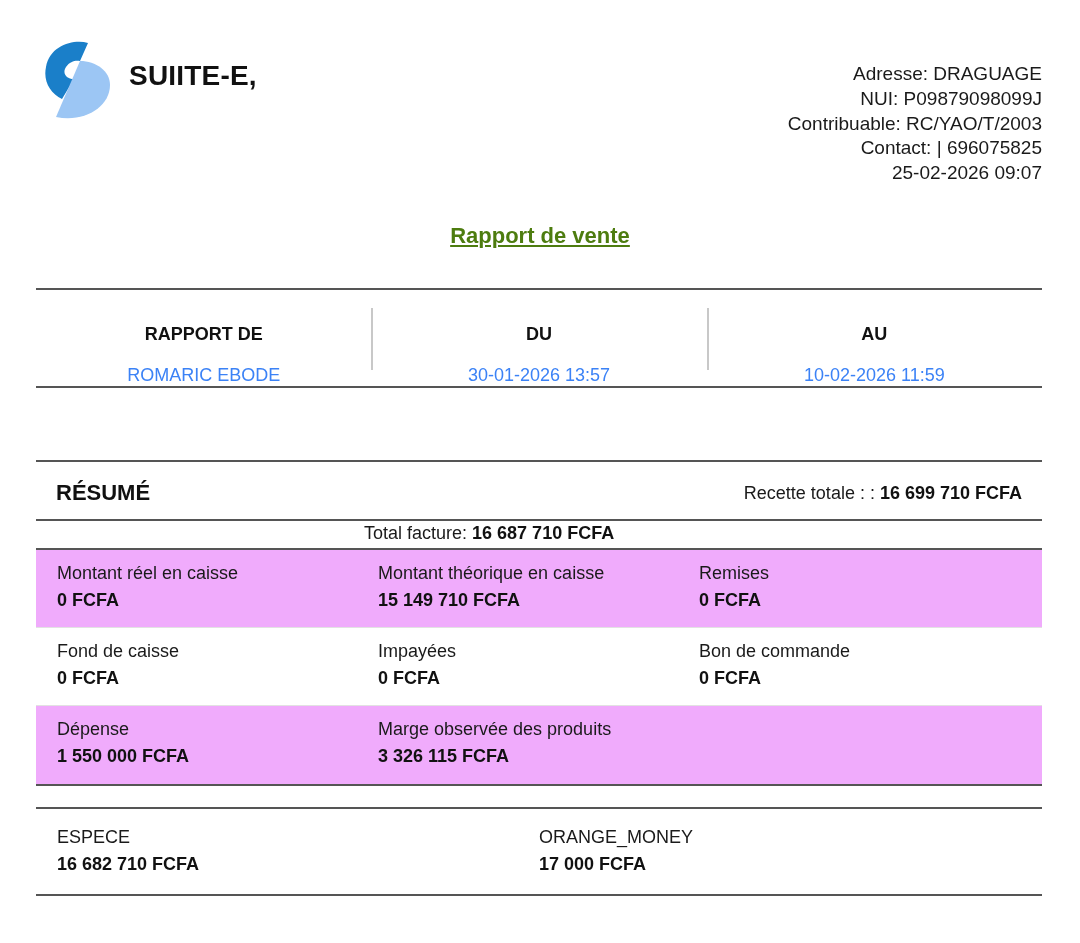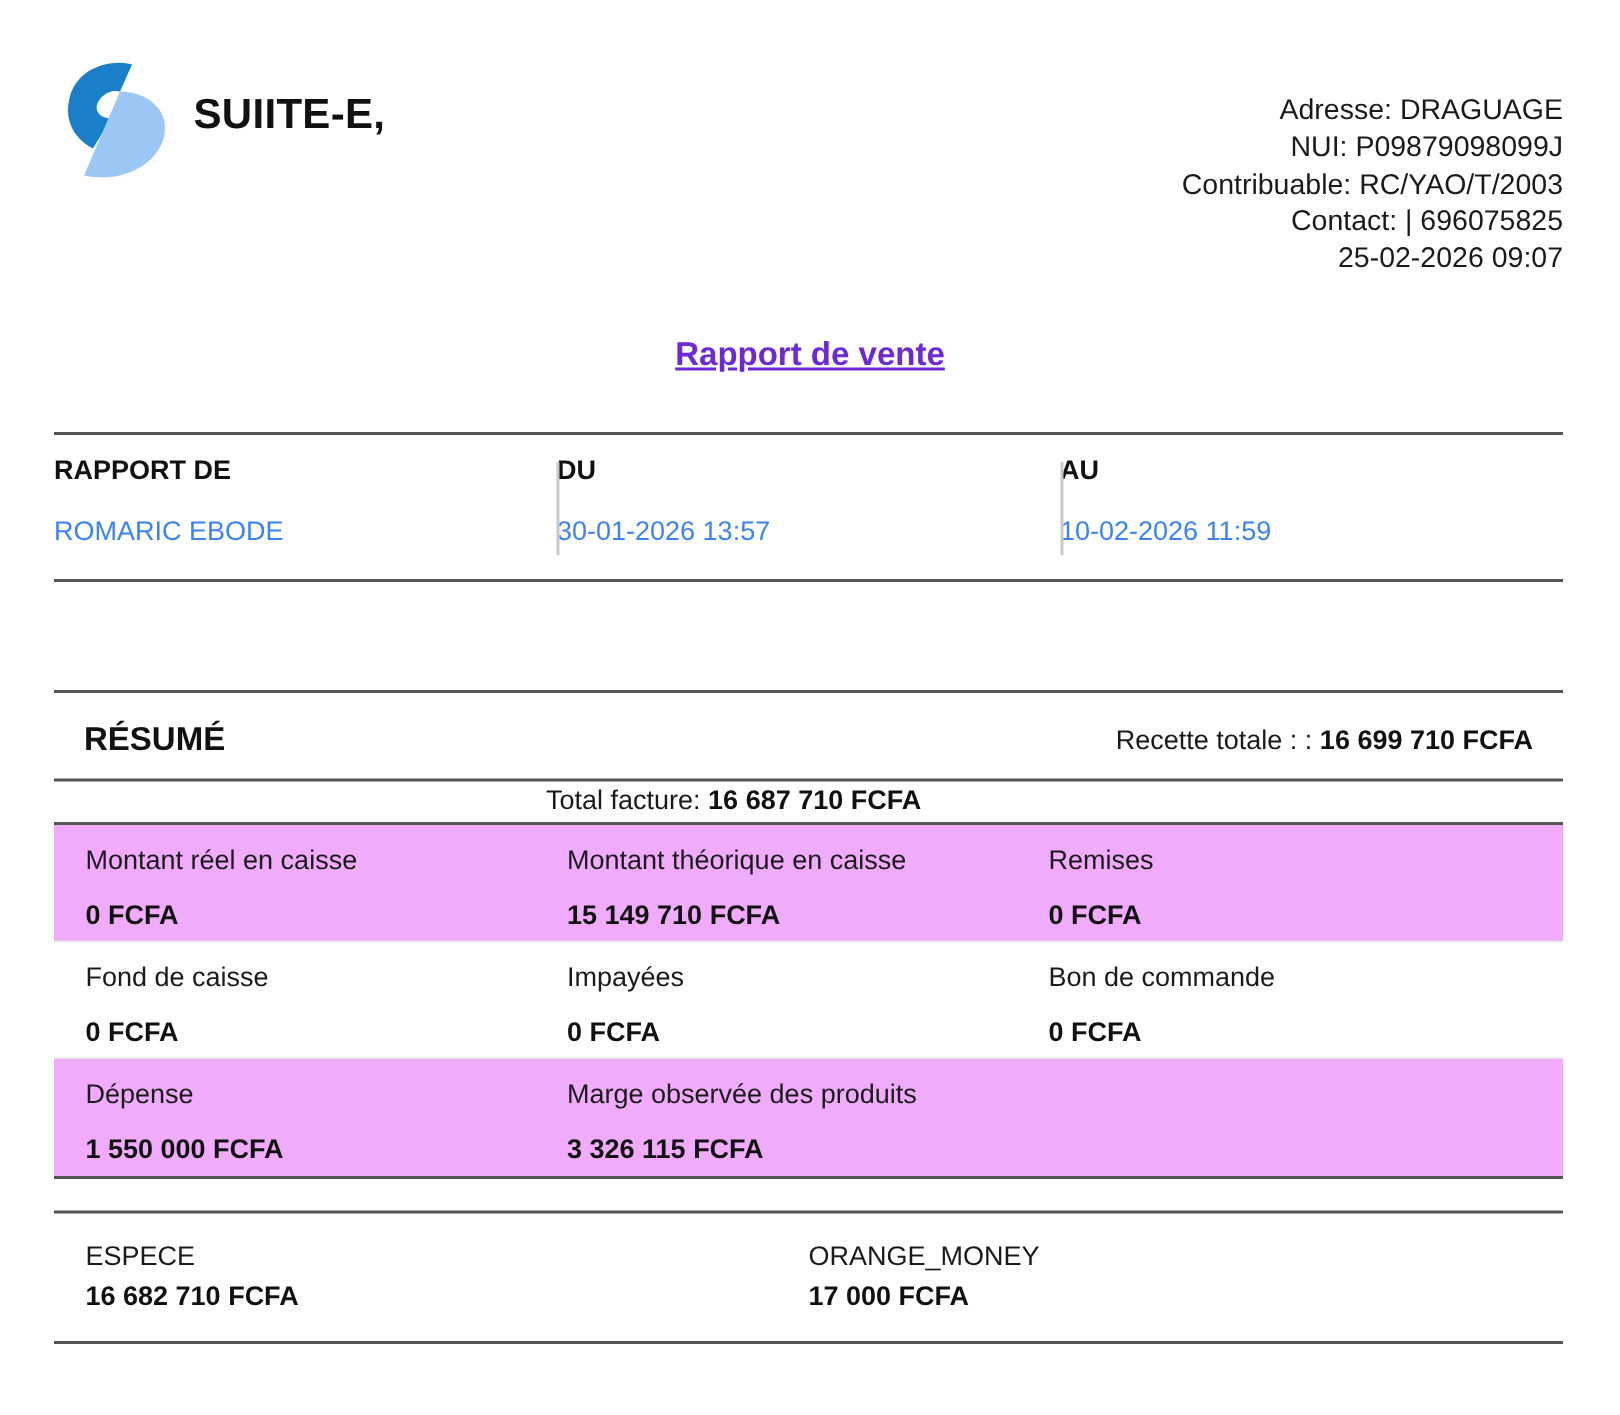--- a/index.html
+++ b/index.html
@@ -4,41 +4,41 @@
   <style>
     * { box-sizing: border-box; margin: 0; padding: 0; }
     html, body { width: 1080px; height: 943px; background: #ffffff; overflow: hidden; }
     body { font-family: "Liberation Sans", "DejaVu Sans", sans-serif; color: #111; position: relative; }
 
     .header { position: absolute; left: 0; top: 0; width: 1080px; height: 180px; }
     .logo { position: absolute; left: 44px; top: 41px; width: 68px; height: 78px; }
     .brand { position: absolute; left: 129px; top: 60px; font-size: 28px; font-weight: bold; letter-spacing: 0.2px; color: #111; }
     .company-info { position: absolute; right: 38px; top: 38px; text-align: right; font-size: 19px; line-height: 24.8px; color: #1a1a1a; margin-top: 24px; }
 
-    .title { position: absolute; left: 0; width: 1080px; top: 223px; text-align: center; font-size: 22px; font-weight: bold; text-decoration: underline; color: #6d28d9; }
+    .title { position: absolute; left: 0; width: 1080px; top: 223px; text-align: center; font-size: 22px; font-weight: bold; text-decoration: underline; color: #4d7c0f; }
 
     .period { position: absolute; left: 36px; top: 288px; width: 1006px; height: 100px; border-top: 2px solid #555; border-bottom: 2px solid #555; display: flex; }
-    .period-col { flex: 1; text-align: left; padding-top: 13px; position: relative; }
+    .period-col { flex: 1; text-align: center; padding-top: 34px; position: relative; }
     .period-col + .period-col::before { content: ""; position: absolute; left: 0; top: 18px; height: 62px; border-left: 2px solid #c8c8c8; }
     .period-label { font-size: 18px; font-weight: bold; color: #111; }
     .period-value { font-size: 18px; margin-top: 20px; color: #3b82f6; }
 
     .summary-head { position: absolute; left: 36px; top: 460px; width: 1006px; height: 61px; border-top: 2px solid #555; border-bottom: 2px solid #555; }
     .summary-title { position: absolute; left: 20px; top: 18px; font-size: 22px; font-weight: bold; color: #111; }
     .total-facture { position: absolute; left: 328px; top: 21px; font-size: 18px; color: #1a1a1a; margin-top: 40px; }
     .recette { position: absolute; right: 20px; top: 21px; font-size: 18px; color: #1a1a1a; }
     .bold { font-weight: bold; color: #111; }
 
     .stats { position: absolute; left: 36px; top: 548px; width: 1006px; border-top: 2px solid #555; border-bottom: 2px solid #555; }
     .stats-row { display: flex; height: 78px; border-bottom: 1px solid #e2e2e2; }
     .stats-row:last-child { border-bottom: none; }
     .stats-row.shaded { background: #f0abfc; }
     .stat { width: 321px; padding: 13px 0 0 21px; }
     .stat-label { font-size: 18px; color: #1a1a1a; }
-    .stat-value { font-size: 18px; font-weight: bold; margin-top: 16px; color: #111; }
+    .stat-value { font-size: 18px; font-weight: bold; margin-top: 6px; color: #111; }
 
     .payments { position: absolute; left: 36px; top: 807px; width: 1006px; height: 89px; border-top: 2px solid #555; border-bottom: 2px solid #555; display: flex; }
     .pay { width: 482px; padding: 18px 0 0 21px; }
     .pay-label { font-size: 18px; color: #1a1a1a; }
     .pay-value { font-size: 18px; font-weight: bold; margin-top: 6px; color: #111; }
   </style>
 </head>
 <body>
 
 <div class="header">

